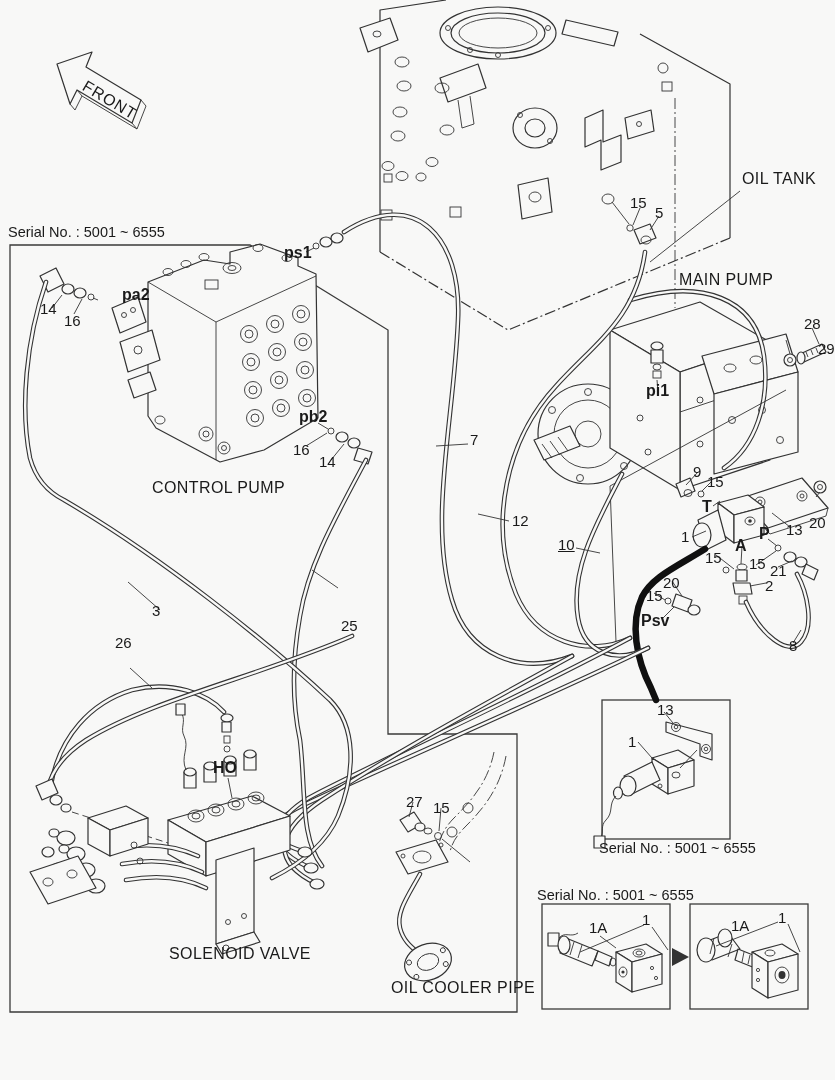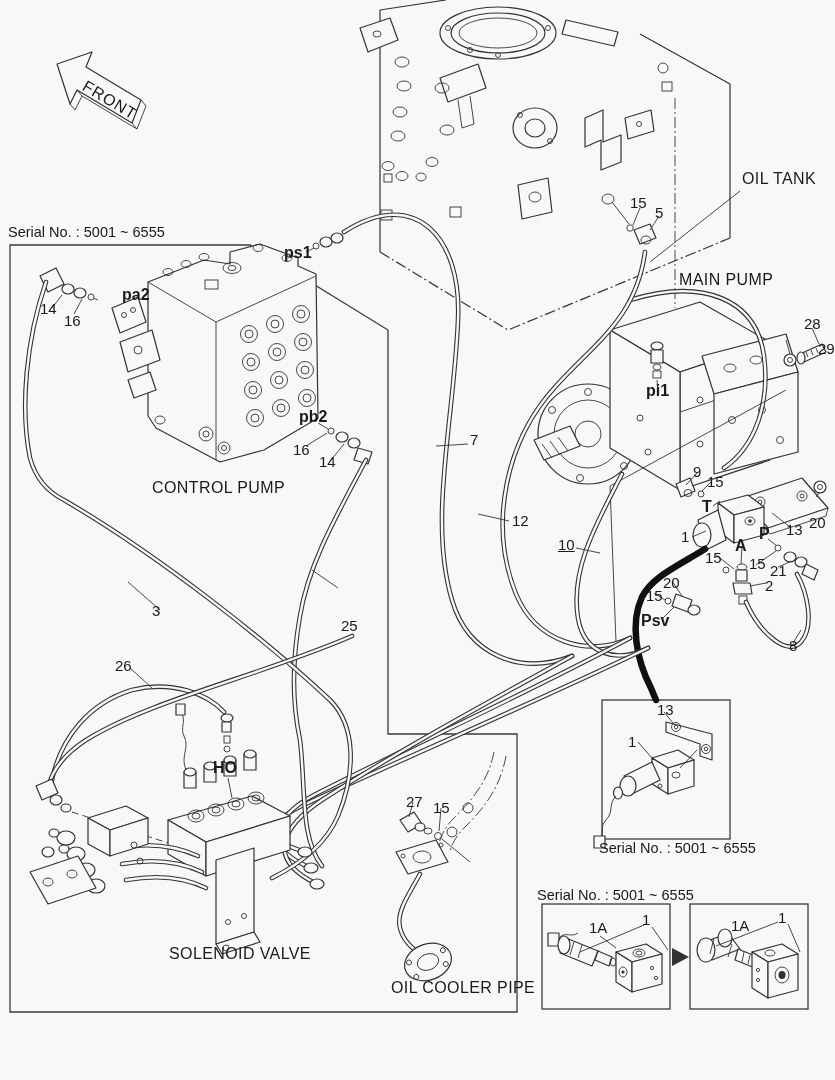--- a/index.html
+++ b/index.html
@@ -512,21 +512,21 @@
   <div class="lbl num" style="left:655px;top:205px;">5</div>
   <div class="lbl num" style="left:818px;top:330px;margin-top:11px;">29</div>
   <div class="lbl num" style="left:804px;top:316px;">28</div>
   <div class="lbl num" style="left:293px;top:442px;">16</div>
   <div class="lbl num" style="left:319px;top:454px;">14</div>
   <div class="lbl num" style="left:470px;top:432px;">7</div>
   <div class="lbl num" style="left:512px;top:513px;">12</div>
   <div class="lbl num" style="left:558px;top:537px;text-decoration:underline;">10</div>
   <div class="lbl num" style="left:152px;top:603px;">3</div>
   <div class="lbl num" style="left:341px;top:582px;margin-top:36px;">25</div>
-  <div class="lbl num" style="left:115px;top:658px;">26</div>
+  <div class="lbl num" style="left:115px;top:635px;">26</div>
   <div class="lbl num" style="left:693px;top:464px;">9</div>
   <div class="lbl num" style="left:707px;top:474px;">15</div>
   <div class="lbl num" style="left:809px;top:515px;">20</div>
   <div class="lbl num" style="left:786px;top:522px;">13</div>
   <div class="lbl num" style="left:681px;top:529px;">1</div>
   <div class="lbl num" style="left:705px;top:550px;">15</div>
   <div class="lbl num" style="left:749px;top:556px;">15</div>
   <div class="lbl num" style="left:770px;top:563px;">21</div>
   <div class="lbl num" style="left:765px;top:578px;">2</div>
   <div class="lbl num" style="left:663px;top:575px;">20</div>

